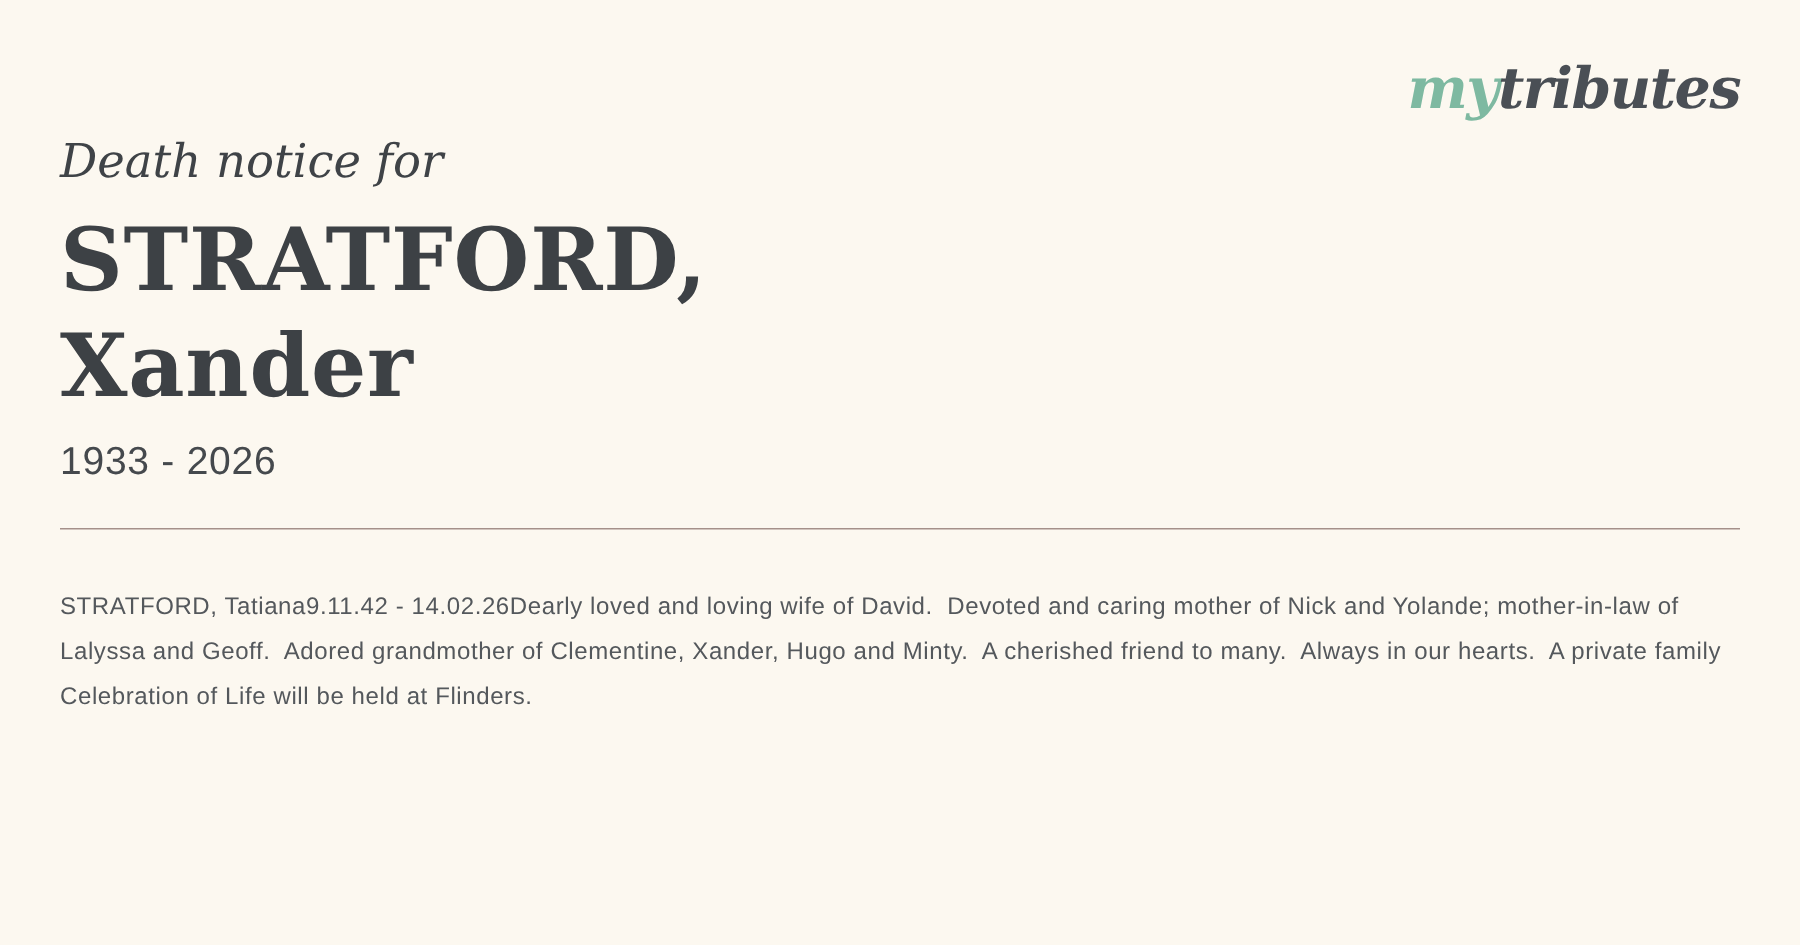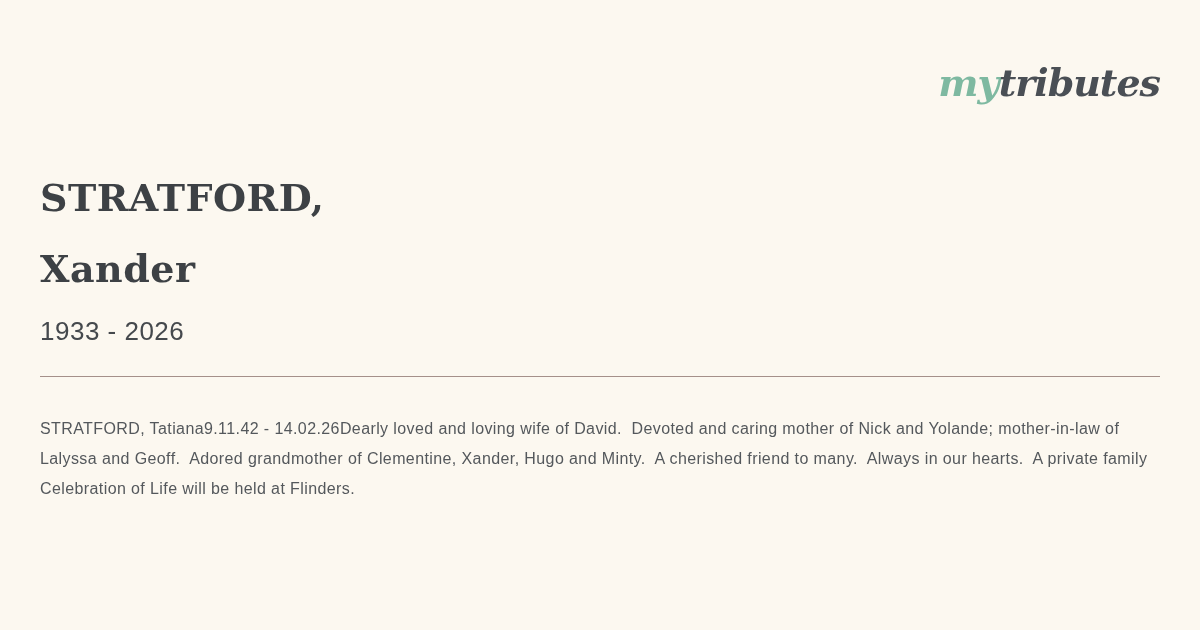--- a/index.html
+++ b/index.html
@@ -17,21 +17,20 @@
   body {
     font-family: "Liberation Sans", sans-serif;
     background: var(--bg);
     overflow: hidden;
   }
   .card {
     position: relative;
     width: 1200px;
     height: 499px;
     background: var(--bg);
-    margin-top: 24px;
   }
   .logo {
     position: absolute;
     top: 36px;
     right: 40px;
     font-family: "DejaVu Serif", serif;
     font-style: italic;
     font-weight: bold;
     font-size: 38px;
     letter-spacing: -1px;
@@ -48,21 +47,21 @@
     font-style: italic;
     font-size: 31px;
     color: var(--kicker);
   }
   .name {
     position: absolute;
     left: 40px;
     top: 138px;
     font-family: "DejaVu Serif", serif;
     font-weight: bold;
-    font-size: 38px;
+    font-size: 58px;
     line-height: 71px;
     color: var(--heading);
     letter-spacing: 0.5px;
   }
   .name-line { display: block; }
   .years {
     position: absolute;
     left: 40px;
     top: 292px;
     font-size: 26px;
@@ -91,20 +90,21 @@
 </style>
 </head>
 <body>
 
 <div class="card">
 
   <div class="logo">
     <span class="logo-my">my</span><span class="logo-tributes">tributes</span>
   </div>
 
+  <div class="kicker">Death notice for</div>
 
   <h1 class="name">
     <span class="name-line">STRATFORD,</span>
     <span class="name-line">Xander</span>
   </h1>
 
   <div class="years">1933 - 2026</div>
 
   <hr class="divider">
 

